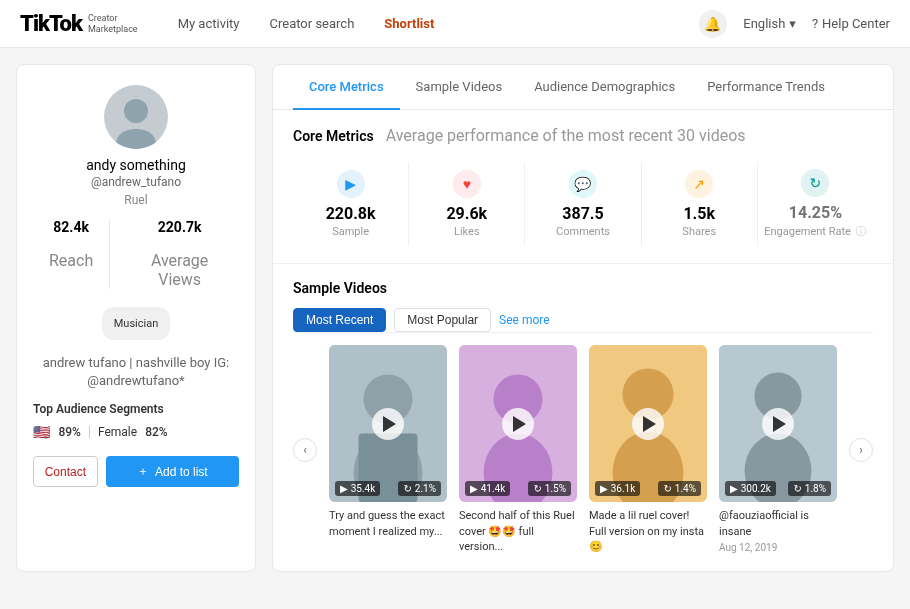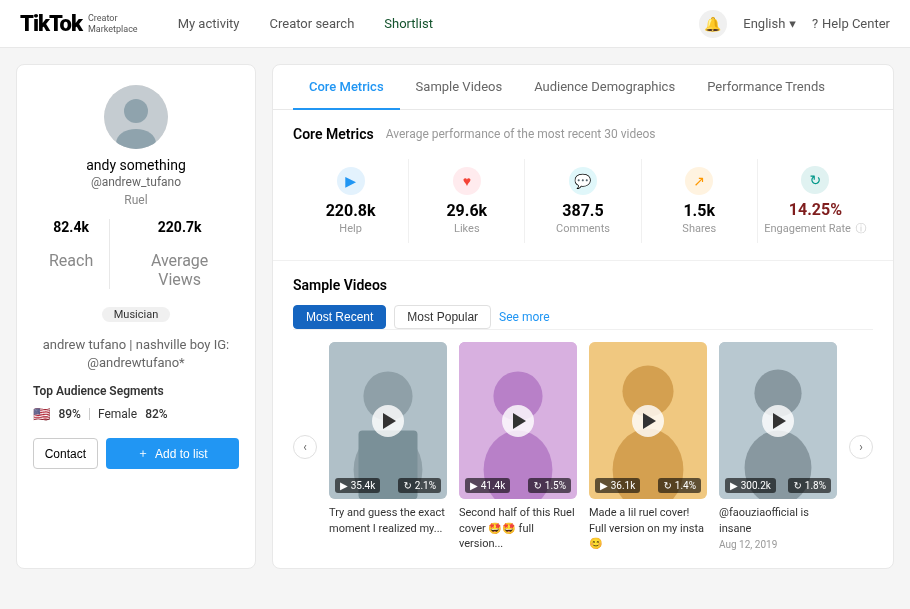--- a/index.html
+++ b/index.html
@@ -5,76 +5,76 @@
     * { box-sizing: border-box; margin: 0; padding: 0; }
     body { font-family: -apple-system, BlinkMacSystemFont, 'Segoe UI', Roboto, sans-serif; background: #f5f5f5; font-size: 13px; color: #333; }
     
     
     .header { background: #fff; height: 48px; display: flex; align-items: center; padding: 1px 20px; border-bottom: 1px solid #e8e8e8; position: relative; }
     .logo-area { display: flex; align-items: center; gap: 6px; margin-right: 40px; }
     .logo-tiktok { font-size: 22px; font-weight: 900; color: #000; letter-spacing: -1px; }
     .logo-sub { font-size: 9px; color: #555; line-height: 1.2; }
     .nav { display: flex; gap: 30px; flex: 1; }
     .nav-item { font-size: 13px; color: #555; cursor: pointer; text-decoration: none; }
-    .nav-item.active { color: #14532d; font-weight: 400; }
+    .nav-item.active { color: #c2410c; font-weight: 700; }
     .header-right { display: flex; align-items: center; gap: 16px; margin-left: auto; }
     .lang-btn { font-size: 13px; color: #555; cursor: pointer; display: flex; align-items: center; gap: 4px; }
     .help-btn { font-size: 13px; color: #555; cursor: pointer; display: flex; align-items: center; gap: 4px; }
     .icon-circle { width: 28px; height: 28px; border-radius: 50%; background: #f0f0f0; display: flex; align-items: center; justify-content: center; font-size: 14px; }
 
     
     .main { display: flex; gap: 16px; padding: 16px; max-width: 910px; margin: 0 auto; }
 
     
     .sidebar { width: 240px; flex-shrink: 0; background: #fff; border-radius: 8px; padding: 20px 16px; border: 1px solid #e8e8e8; }
     .avatar-area { display: flex; flex-direction: column; align-items: center; margin-bottom: 12px; }
     .avatar { width: 64px; height: 64px; border-radius: 50%; background: #ddd; overflow: hidden; display: flex; align-items: center; justify-content: center; font-size: 28px; margin-bottom: 8px; }
     .creator-name { font-size: 14px; font-weight: 400; color: #000; text-align: center; }
     .creator-handle { font-size: 12px; color: #666; text-align: center; margin-top: 2px; }
     .creator-location { font-size: 12px; color: #888; text-align: center; margin-top: 4px; }
     .stats-row { display: flex; gap: 10px; margin: 12px 0; justify-content: center; }
     .stat-item { text-align: center; padding: 0 16px; }
     .stat-item:first-child { border-right: 1px solid #e8e8e8; }
     .stat-value { font-size: 14px; font-weight: 700; color: #000; }
     .stat-label { font-size: 16px; color: #888; margin-top: 16px; }
-    .tag { background: #f0f0f0; border-radius: 12px; padding: 1px 12px; font-size: 11px; color: #333; display: inline-block; margin: 6px 0; }
+    .tag { background: #f0f0f0; border-radius: 12px; padding: 10px 12px; font-size: 11px; color: #333; display: inline-block; margin: 6px 0; }
     .bio { font-size: 13px; color: #666; text-align: center; margin: 8px 0; line-height: 1.4; }
     .section-title { font-size: 12px; font-weight: 600; color: #333; margin: 12px 0 8px 0; }
     .audience-row { display: flex; align-items: center; gap: 8px; font-size: 12px; color: #333; margin-bottom: 4px; }
     .flag { font-size: 14px; }
     .audience-pct { color: #333; font-weight: 500; }
     .divider-v { width: 1px; height: 12px; background: #ccc; }
     .action-row { display: flex; gap: 8px; margin-top: 16px; }
-    .btn-contact { flex: 1; border: 1px solid #ccc; background: #fff; color: #000000; padding: 7px 4px; border-radius: 4px; cursor: pointer; font-size: 12px; text-align: center; }
+    .btn-contact { flex: 1; border: 1px solid #ccc; background: #fff; color: #b91c1c; padding: 7px 4px; border-radius: 4px; cursor: pointer; font-size: 12px; text-align: center; }
     .btn-add { flex: 2; background: #2196f3; color: #fff; border: none; padding: 7px 12px; border-radius: 4px; cursor: pointer; font-size: 12px; display: flex; align-items: center; justify-content: center; gap: 6px; }
 
     
     .content { flex: 1; background: #fff; border-radius: 8px; border: 1px solid #e8e8e8; overflow: hidden; }
 
     
     .tabs { display: flex; gap: 0; border-bottom: 1px solid #e8e8e8; padding: 0 20px; }
     .tab { padding: 14px 16px; font-size: 13px; color: #666; cursor: pointer; border-bottom: 2px solid transparent; margin-bottom: -1px; }
     .tab.active { color: #2196f3; border-bottom-color: #2196f3; font-weight: 500; }
 
     
     .section { padding: 16px 20px; border-bottom: 1px solid #f0f0f0; }
     .section-header { display: flex; align-items: center; gap: 12px; margin-bottom: 16px; }
     .section-heading { font-size: 14px; font-weight: 600; color: #000; }
-    .section-sub { font-size: 12px; color: #999; }
+    .section-sub { font-size: 16px; color: #999; }
     .metrics-row { display: flex; align-items: center; gap: 0; }
     .metric-item { flex: 1; display: flex; flex-direction: column; align-items: center; padding: 8px 0; }
     .metric-item:not(:last-child) { border-right: 1px solid #f0f0f0; }
     .metric-icon { width: 28px; height: 28px; border-radius: 50%; display: flex; align-items: center; justify-content: center; font-size: 14px; margin-bottom: 6px; }
     .metric-icon.blue { background: #e3f2fd; color: #2196f3; }
     .metric-icon.red { background: #ffebee; color: #f44336; }
     .metric-icon.teal { background: #e0f7fa; color: #00bcd4; }
     .metric-icon.orange { background: #fff3e0; color: #ff9800; }
     .metric-icon.cyan { background: #e0f2f1; color: #009688; }
     .metric-value { font-size: 16px; font-weight: 700; color: #000; }
-    .metric-value.highlight { color: #7f1d1d; }
+    .metric-value.highlight { color: #737373; }
     .metric-label { font-size: 11px; color: #999; margin-top: 2px; }
     .metric-info { font-size: 11px; color: #ccc; margin-left: 2px; }
 
     
     .sample-section { padding: 16px 20px; }
     .sample-header { display: flex; align-items: center; justify-content: space-between; margin-bottom: 12px; }
     .sample-title { font-size: 14px; font-weight: 600; color: #000; }
     .video-tab { padding: 6px 16px; font-size: 12px; color: #666; cursor: pointer; border-bottom: 2px solid transparent; }
     .video-tab.active { color: #2196f3; border-bottom-color: #2196f3; }
     .filter-row { display: flex; align-items: center; gap: 8px; }
@@ -191,21 +191,21 @@
     <div class="section">
       <div class="section-header">
         <span class="section-heading">Core Metrics</span>
         <span class="section-sub">Average performance of the most recent 30 videos</span>
       </div>
       <div class="metrics-row">
 
         <div class="metric-item">
           <div class="metric-icon blue">▶</div>
           <div class="metric-value">220.8k</div>
-          <div class="metric-label">Help</div>
+          <div class="metric-label">Sample</div>
         </div>
 
         <div class="metric-item">
           <div class="metric-icon red">♥</div>
           <div class="metric-value">29.6k</div>
           <div class="metric-label">Likes</div>
         </div>
 
         <div class="metric-item">
           <div class="metric-icon teal">💬</div>

